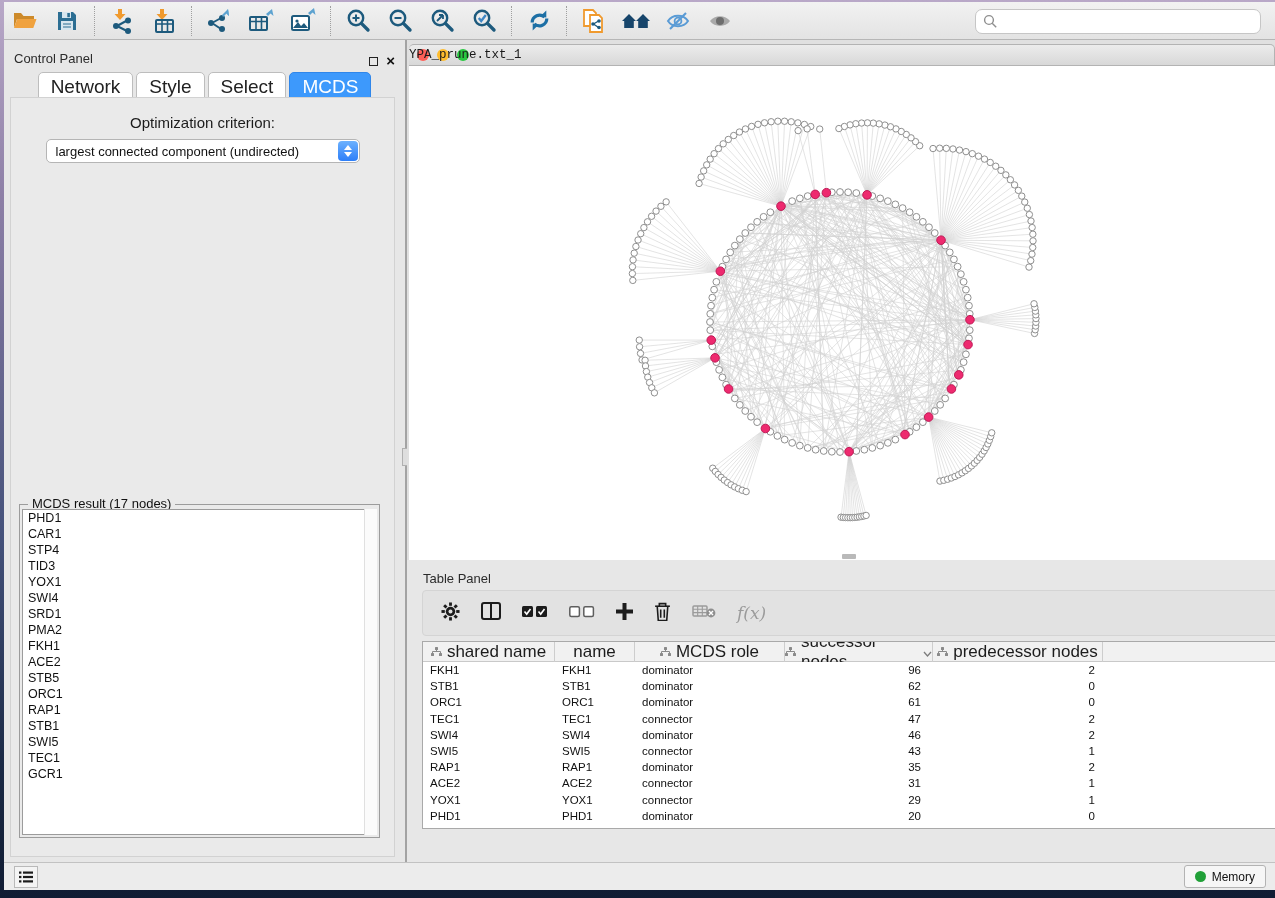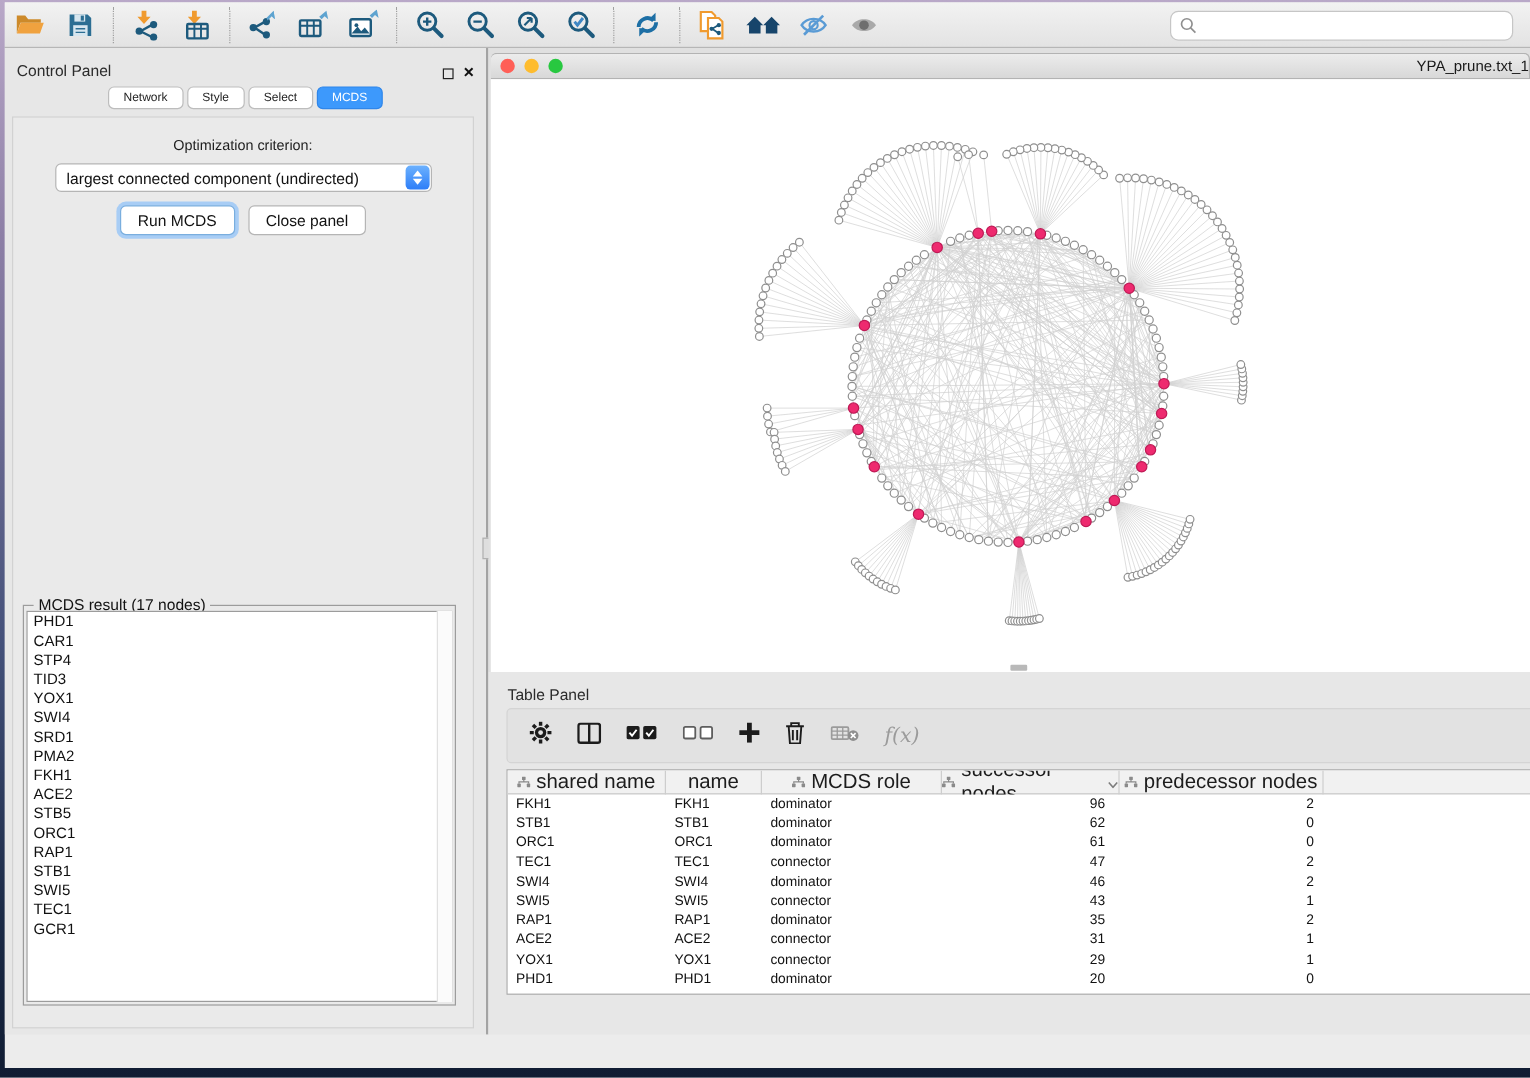--- a/index.html
+++ b/index.html
@@ -19,26 +19,26 @@
   .searchbox input { border:none; outline:none; flex:1; font-size:12px; background:transparent; }
 
   
   .cpanel { position:absolute; left:0; top:38px; width:401px; height:822px; background:#e7e7e7; }
   .panel-title-row { height:26px; display:flex; align-items:flex-end; padding:0 10px; }
   .panel-title { font-size:13px; color:#2b2b2b; }
   .win-btns { margin-left:auto; display:flex; align-items:center; gap:8px; }
   .min-box { width:9px; height:9px; border:1.5px solid #222; display:inline-block; }
   .close-x { font-size:15px; font-weight:bold; color:#111; line-height:10px; }
   .segtabs { display:flex; justify-content:center; gap:3px; padding:6px 0 4px 0; }
-  .seg-tab { font-size:10px; color:#222; background:#fff; border:1px solid #bdbdbd; border-radius:5px;
+  .seg-tab { font-size:19px; color:#222; background:#fff; border:1px solid #bdbdbd; border-radius:5px;
     padding:3px 12px; }
   .seg-tab.active { background:#3d99fc; border-color:#2f86ea; color:#fff; }
   .cp-inner { position:absolute; left:6px; right:10px; top:57px; bottom:5px; background:#eaeaea;
     border:1px solid #d2d2d2; }
-  .opt-label { text-align:center; font-size:12px; color:#1c1c1c; margin-top:16px; }
+  .opt-label { text-align:center; font-size:15px; color:#1c1c1c; margin-top:16px; }
   .opt-select { position:relative; margin:8px auto 0 auto; width:314px; height:24px; background:#fff;
     border:1px solid #b5b5b5; border-radius:5px; font-size:13px; color:#111;
     display:flex; align-items:center; padding-left:9px; }
   .opt-stepper { position:absolute; right:1px; top:1px; bottom:1px; width:20px; border-radius:4px;
     background:linear-gradient(#6cb1fe,#2d7ef8); display:flex; flex-direction:column; align-items:center; justify-content:center; gap:2px; }
   .stp-up { width:0; height:0; border-left:4px solid transparent; border-right:4px solid transparent; border-bottom:5px solid #fff; }
   .stp-dn { width:0; height:0; border-left:4px solid transparent; border-right:4px solid transparent; border-top:5px solid #fff; }
   .btn-row { display:flex; justify-content:center; gap:11px; margin-top:11px; }
   .cp-btn { font-size:13px; color:#111; background:#fff; border:1px solid #b5b5b5; border-radius:5px; padding:4px 14px; }
   .cp-btn.focused { box-shadow:0 0 0 3px #a8cdf5; border-color:#7aaede; }
@@ -52,21 +52,21 @@
   
   .vsplit { position:absolute; left:401px; top:38px; width:2px; height:822px; background:#a3a3a3; }
   .vsplit-grip { position:absolute; left:-3px; top:408px; width:8px; height:18px; background:#dedede; border:1px solid #b0b0b0; }
 
   
   .netpanel { position:absolute; left:403px; top:38px; width:868px; height:520px; background:#e0e0e0; }
   .net-title { position:absolute; left:2px; right:0; top:4px; height:22px;
     background:linear-gradient(#ececec,#d8d8d8); border:1px solid #b3b3b3; border-left:none;
     border-radius:5px 5px 0 0; display:flex; align-items:center; }
   .tlight { width:12px; height:12px; border-radius:50%; margin-left:8px; }
-  .net-name { position:absolute; left:0; right:0; text-align:right; font-size:12.5px; color:#1a1a1a; }
+  .net-name { position:absolute; left:0; right:0; text-align:left; font-size:12.5px; color:#1a1a1a;font-family:Liberation Mono, monospace; }
   .net-canvas { position:absolute; left:2px; right:0; top:26px; bottom:0; background:#fff; }
   .hgrip { position:absolute; left:50%; bottom:1px; width:14px; height:5px; background:#b9b9b9; border-radius:1px; }
 
   
   .tpanel { position:absolute; left:403px; top:558px; width:1028px; height:302px; background:#e7e7e7; }
   .tp-toolbar { position:absolute; left:15px; right:7px; top:30px; height:46px; background:#e2e2e2;
     border:1px solid #d4d4d4; border-radius:4px; display:flex; align-items:center; padding-left:18px; gap:21px; }
   .fx { font-family:"DejaVu Serif", serif; font-style:italic; font-size:17px; color:#9b9b9b; }
   .tbl-wrap { position:absolute; left:15px; right:7px; top:81px; bottom:33px; background:#fff; border:1px solid #a9a9a9; overflow:hidden; }
   .tbl-grid { display:grid; grid-template-columns:132px 80px 150px 148px 170px auto; }
@@ -260,24 +260,20 @@
         <span class="seg-tab active">MCDS</span>
       </div>
     <div class="cp-inner">
       <div class="opt-label">Optimization criterion:</div>
       <div class="opt-select">
         <span>largest connected component (undirected)</span>
         <span class="opt-stepper">
             <span class="stp-up"></span>
             <span class="stp-dn"></span>
           </span>
-      </div>
-      <div class="btn-row">
-        <button class="cp-btn focused">Run MCDS</button>
-        <button class="cp-btn">Close panel</button>
       </div>
       <div class="groupbox">
         <span class="group-label">MCDS result (17 nodes)</span>
         <div class="mcds-list" id="mcds-list">
             <div class="mcds-item">PHD1</div>
             <div class="mcds-item">CAR1</div>
             <div class="mcds-item">STP4</div>
             <div class="mcds-item">TID3</div>
             <div class="mcds-item">YOX1</div>
             <div class="mcds-item">SWI4</div>
@@ -1247,14 +1243,32 @@
             <div class="td"></div>
           </div>
         </div>
       <div class="tbl-sbar">
           <div class="tbl-thumb"></div>
         </div>
     </div>
 
   </div>
 
+  <div class="statusbar">
+    <span class="sb-listbtn">
+      <svg width="14" height="12" viewBox="0 0 14 12">
+          <g fill="#1c1c1c">
+            <rect x="0" y="0.5" width="2.4" height="2.2"></rect>
+            <rect x="4" y="0.5" width="10" height="2.2"></rect>
+            <rect x="0" y="4.9" width="2.4" height="2.2"></rect>
+            <rect x="4" y="4.9" width="10" height="2.2"></rect>
+            <rect x="0" y="9.3" width="2.4" height="2.2"></rect>
+            <rect x="4" y="9.3" width="10" height="2.2"></rect>
+          </g>
+        </svg>
+    </span>
+    <span class="mem-btn">
+      <span class="mem-dot"></span>
+      <span>Memory</span>
+    </span>
+  </div>
 
 </div>
 
 </body></html>

